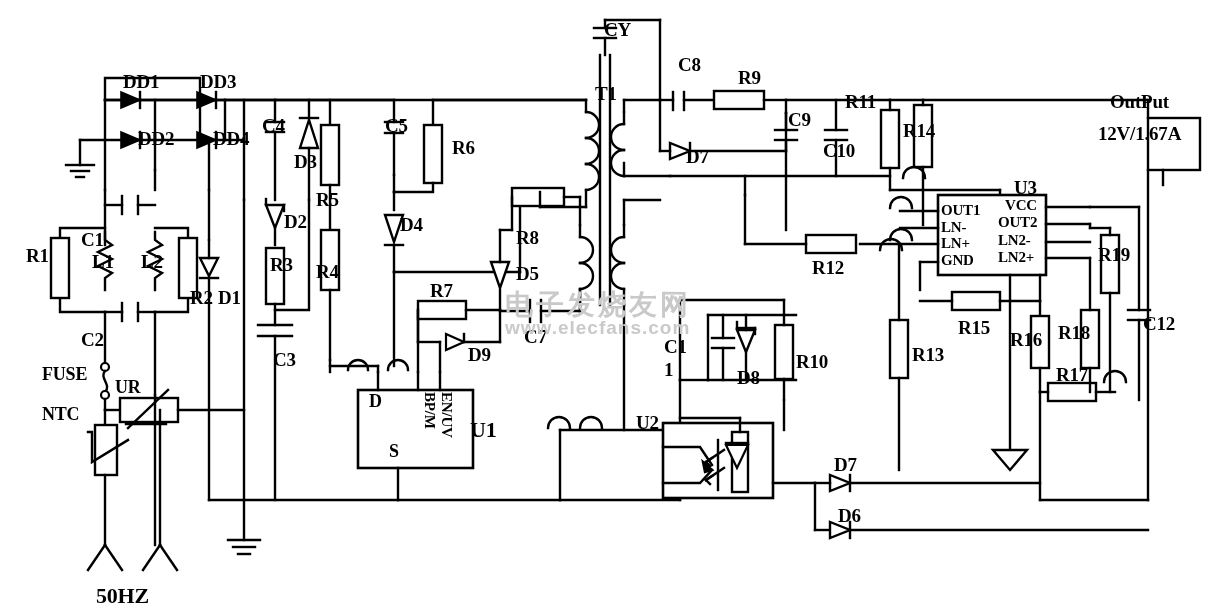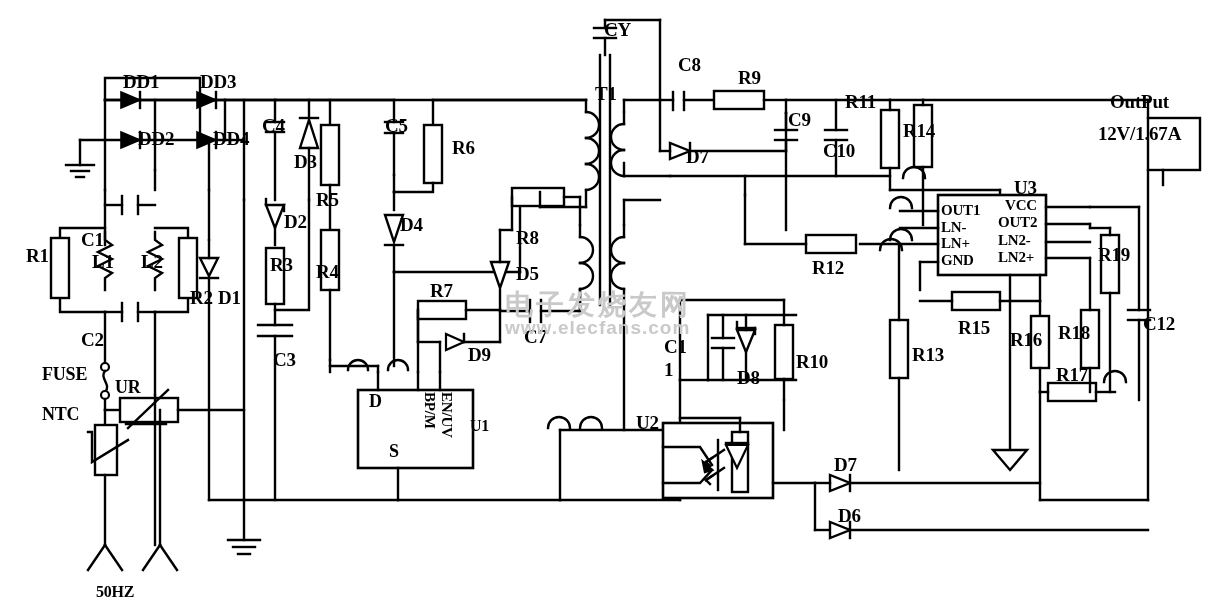--- a/index.html
+++ b/index.html
@@ -16,21 +16,21 @@
     position:absolute;
     font-family:"Liberation Serif", serif;
     font-weight:bold;
     color:#000;
     white-space:pre;
     line-height:1.05;
     letter-spacing:-0.2px;
   }
   .s18{font-size:18px;}
   .s19{font-size:19px;}
-  .s20{font-size:16px;}
+  .s20{font-size:22px;}
   .s15{font-size:15px;}
   .vert{
     transform:rotate(90deg);
     transform-origin:left top;
   }
   .wm{
     position:absolute;
     color:#c9c9c9;
     font-weight:bold;
     pointer-events:none;

